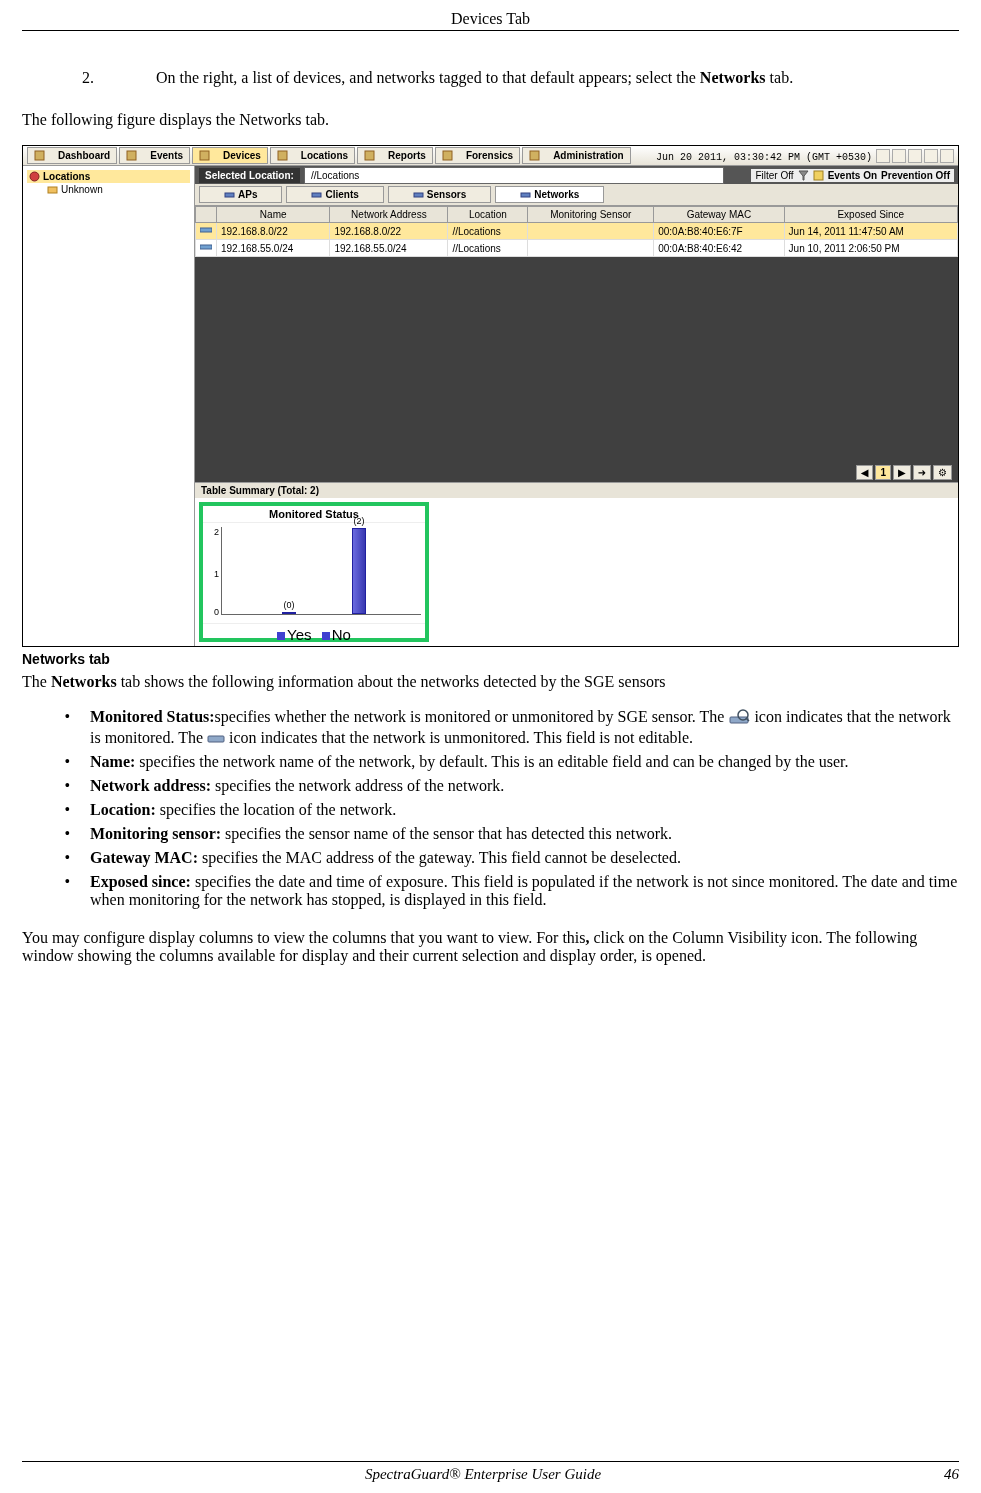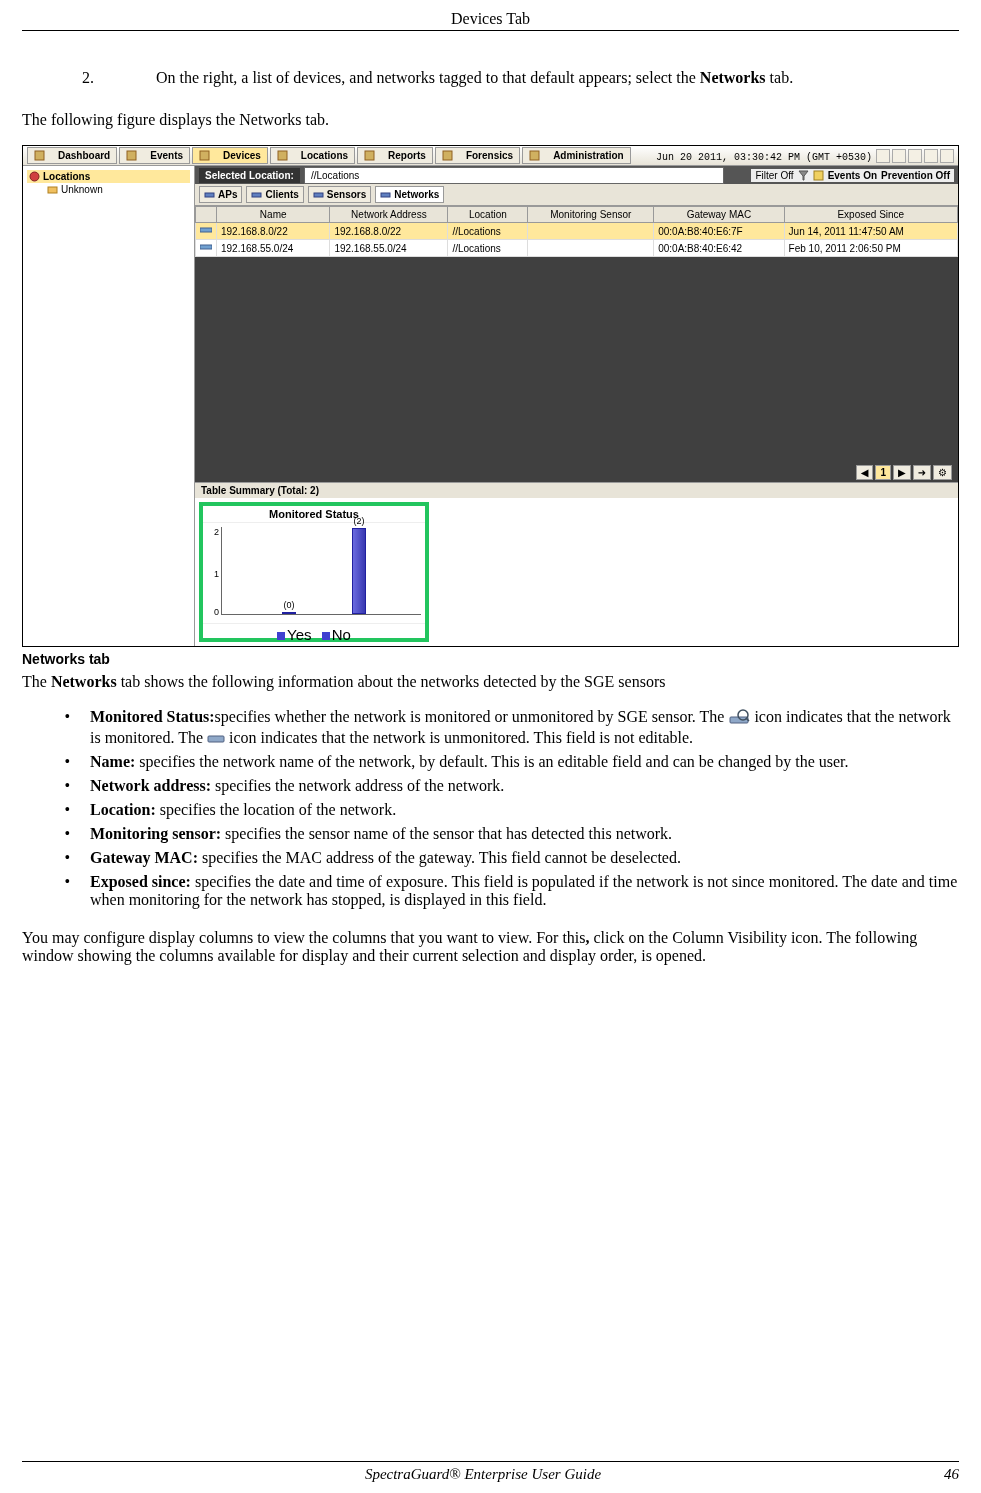--- a/index.html
+++ b/index.html
@@ -157,21 +157,21 @@
       background: #e8e4d8;
       display: flex;
       gap: 4px;
       padding: 2px 4px;
       border-bottom: 1px solid #999;
     }
     .sub-tab {
       display: flex;
       align-items: center;
       gap: 3px;
-      padding: 2px 4px;
+      padding: 2px 24px;
       border: 1px solid #999;
       background: #f0ece0;
       font-size: 10px;
       font-weight: bold;
       cursor: pointer;
     }
     .sub-tab.active {
       background: #fff;
     }
     .data-table-wrap {
@@ -509,21 +509,21 @@
                 </tr>
                 <tr>
                   <td><svg width="12" height="10">
                       <rect x="0" y="3" width="12" height="4" fill="#70a0d0" stroke="#406090"></rect>
                     </svg></td>
                   <td>192.168.55.0/24</td>
                   <td>192.168.55.0/24</td>
                   <td>//Locations</td>
                   <td></td>
                   <td>00:0A:B8:40:E6:42</td>
-                  <td>Feb 10, 2011 2:06:50 PM</td>
+                  <td>Jun 10, 2011 2:06:50 PM</td>
                 </tr>
               </tbody>
           </table>
           <div class="paginator">
             <span class="pag-btn">◀</span>
             <span class="pag-btn active">1</span>
             <span class="pag-btn">▶</span>
             <span class="pag-btn">➜</span>
             <span class="pag-btn">⚙</span>
           </div>

